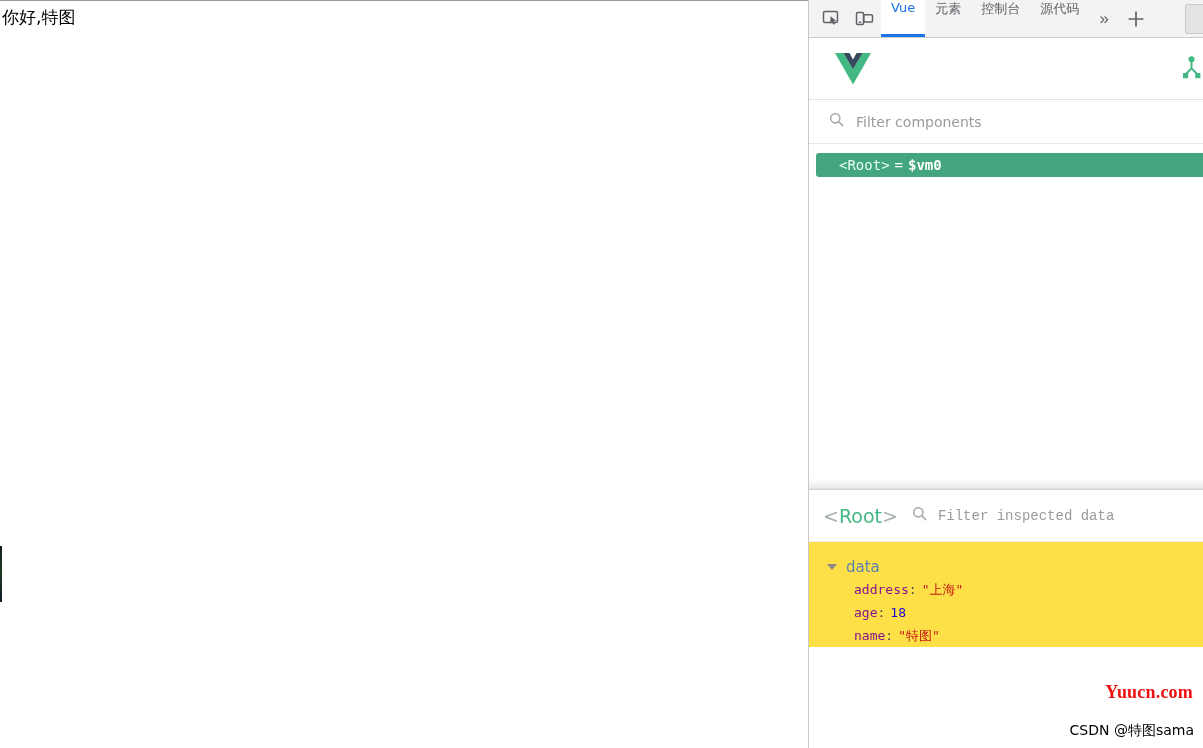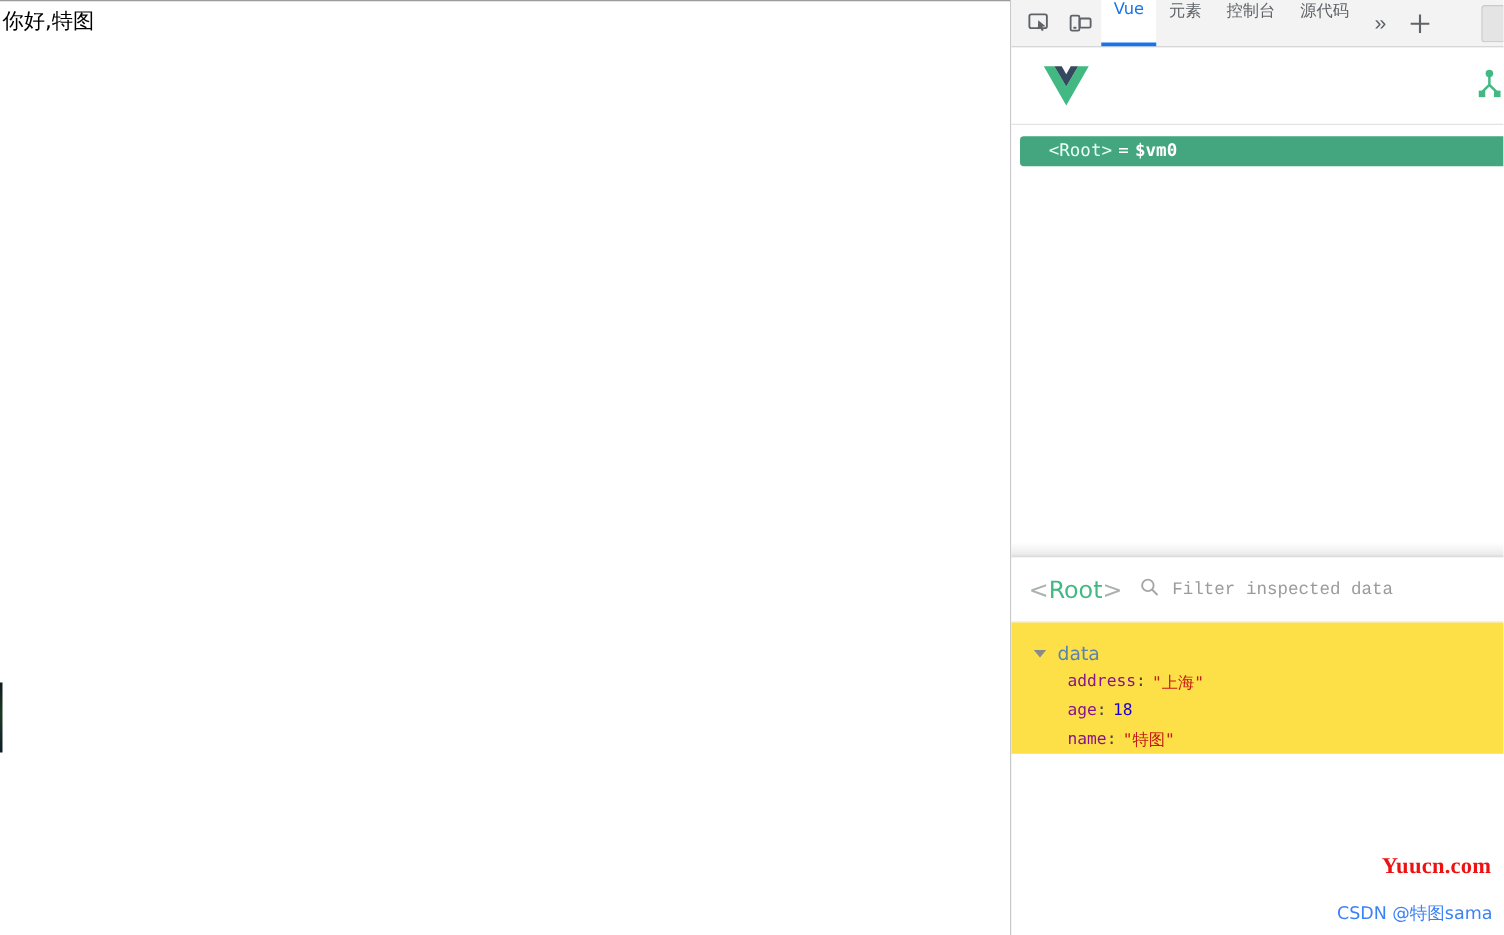--- a/index.html
+++ b/index.html
@@ -263,21 +263,21 @@
     font-size: 18px;
     font-weight: bold;
     color: #ee1111;
     letter-spacing: .2px;
   }
   .wm-csdn {
     position: absolute;
     right: 9px;
     top: 722px;
     font-size: 14px;
-    color: #3b82f6;
+    color: #000000;
     font-family: "DejaVu Sans", sans-serif;
     white-space: nowrap;
   }
 </style>
 </head>
 <body>
 
 <div id="root">
 
   <div class="page-viewport">
@@ -342,20 +342,29 @@
           <svg width="22" height="24" viewBox="0 0 22 24">
             <circle cx="12.5" cy="4.2" r="3" fill="#42b883"></circle>
             <path d="M12.5 6.8 V13.4 M12.5 13.4 L6.6 19.2 M12.5 13.4 L18.4 19.2" stroke="#42b883" stroke-width="2" fill="none"></path>
             <rect x="4.0" y="18.0" width="5.2" height="5.2" fill="#42b883"></rect>
             <rect x="16.2" y="18.0" width="5.2" height="5.2" fill="#42b883"></rect>
           </svg>
         </span>
       </div>
     </div>
 
+    <div class="filter-bar">
+      <span class="search-ico">
+        <svg width="15" height="15" viewBox="0 0 15 15">
+          <circle cx="6.3" cy="6.3" r="4.6" fill="none" stroke="#a6a6a6" stroke-width="1.5"></circle>
+          <path d="M9.8 9.8 L13.6 13.6" stroke="#a6a6a6" stroke-width="1.5" stroke-linecap="round"></path>
+        </svg>
+      </span>
+      <span class="ph">Filter components</span>
+    </div>
 
     <div class="tree-area">
       <div class="tree-row">
         <span class="tag">&lt;Root&gt;</span>
         <span class="eq">=</span>
         <span class="vmref">$vm0</span>
       </div>
     </div>
 
     <div class="dt-splitter"></div>

